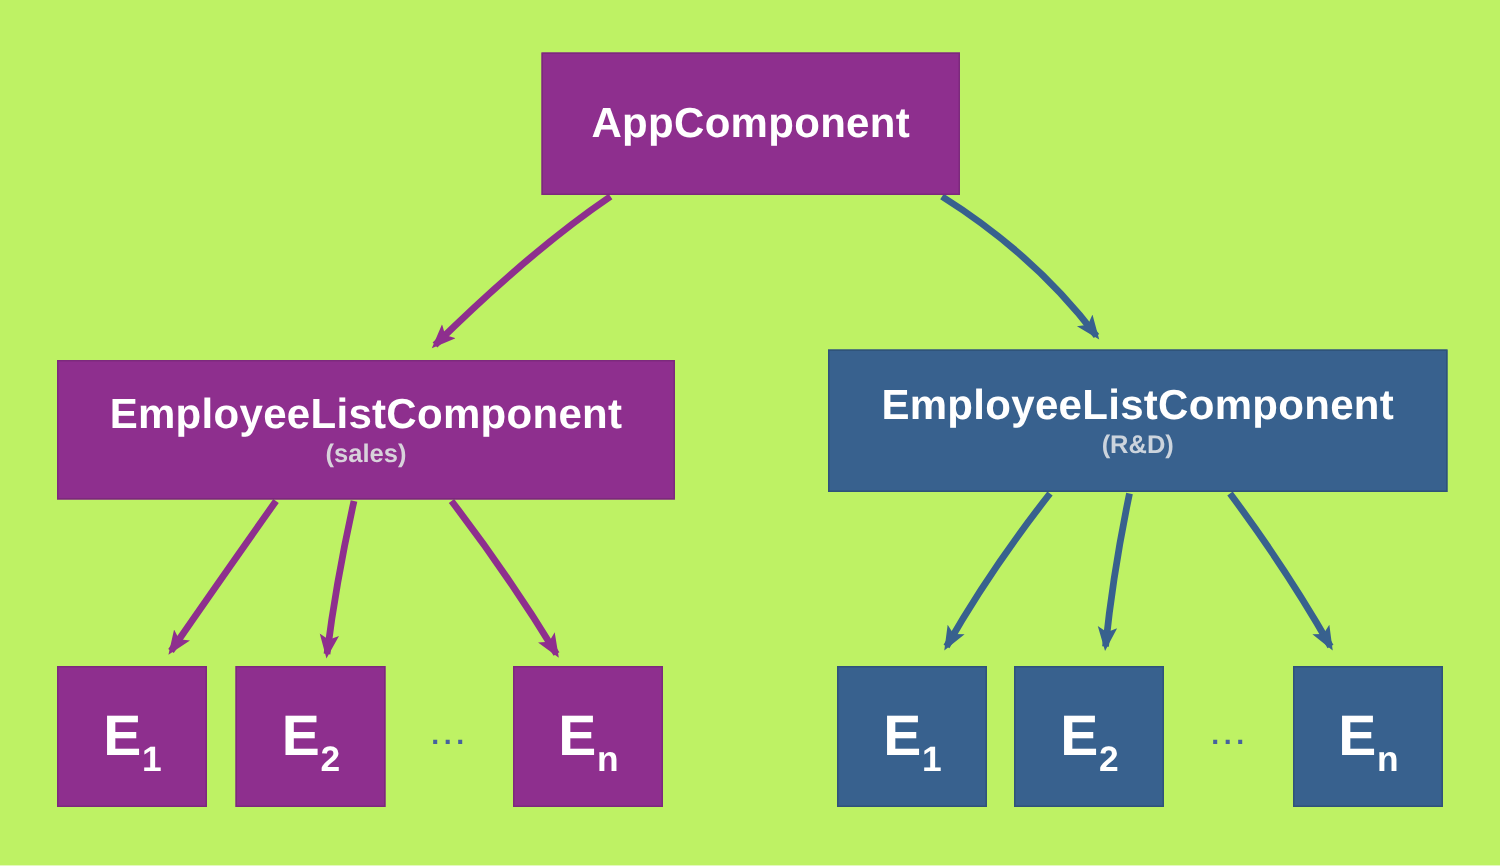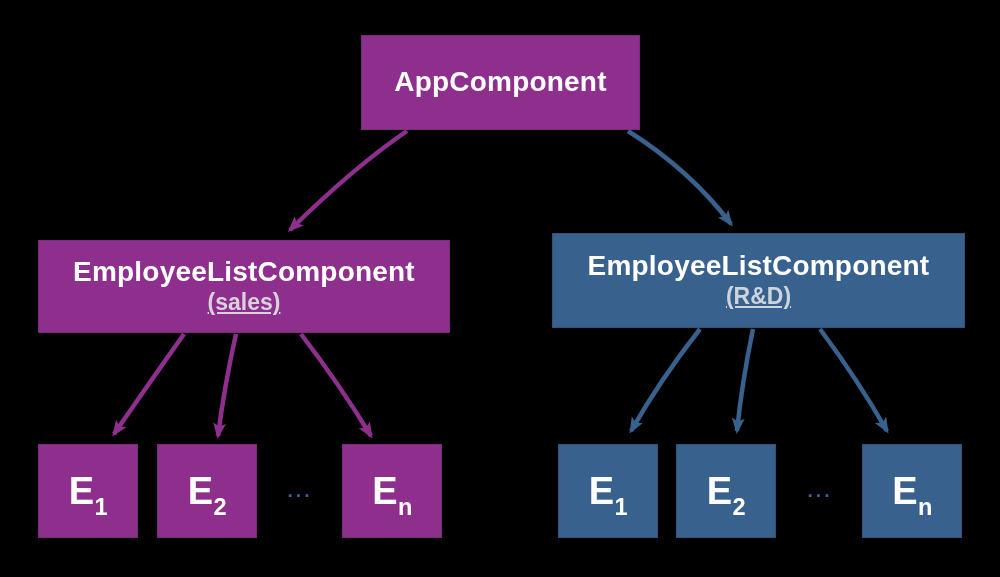--- a/index.html
+++ b/index.html
@@ -1,33 +1,33 @@
 <!DOCTYPE html>
 <html><head>
 <meta charset="utf-8">
 <style>
   html,body{margin:0;padding:0;background:#ffffff;}
   #canvas{
     position:relative;
     width:1000px;height:577px;
-    background:#000000;
+    background:#bef264;
     font-family:"Liberation Sans", sans-serif;
     overflow:hidden;
   }
   .box{
     position:absolute;
     display:flex;flex-direction:column;
     align-items:center;justify-content:center;
     color:#ffffff;font-weight:bold;text-align:center;
     box-sizing:border-box;
   }
   .purple{background:#8E2F8E;border:1px solid #7c2a7c;}
   .blue{background:#38618E;border:1px solid #2f5379;}
   .box .title{font-size:28px;line-height:1.15;letter-spacing:0.2px;}
-  .box .subtitle{font-size:23px;line-height:1.2;margin-top:1px;text-decoration:underline;}
+  .box .subtitle{font-size:17px;line-height:1.2;margin-top:1px;}
   .purple .subtitle{color:#d8d2db;}
   .blue .subtitle{color:#ccd4dd;}
   .ebox{font-size:38px;}
   .ebox sub{font-size:0.62em;line-height:0;position:relative;top:0.12em;left:0.02em;}
   .ellipsis{
     position:absolute;display:flex;align-items:center;justify-content:center;
     color:#46629e;font-weight:bold;font-size:19px;letter-spacing:3px;
     font-family:"Liberation Sans", sans-serif;
   }
   #edges{position:absolute;left:0;top:0;pointer-events:none;}

